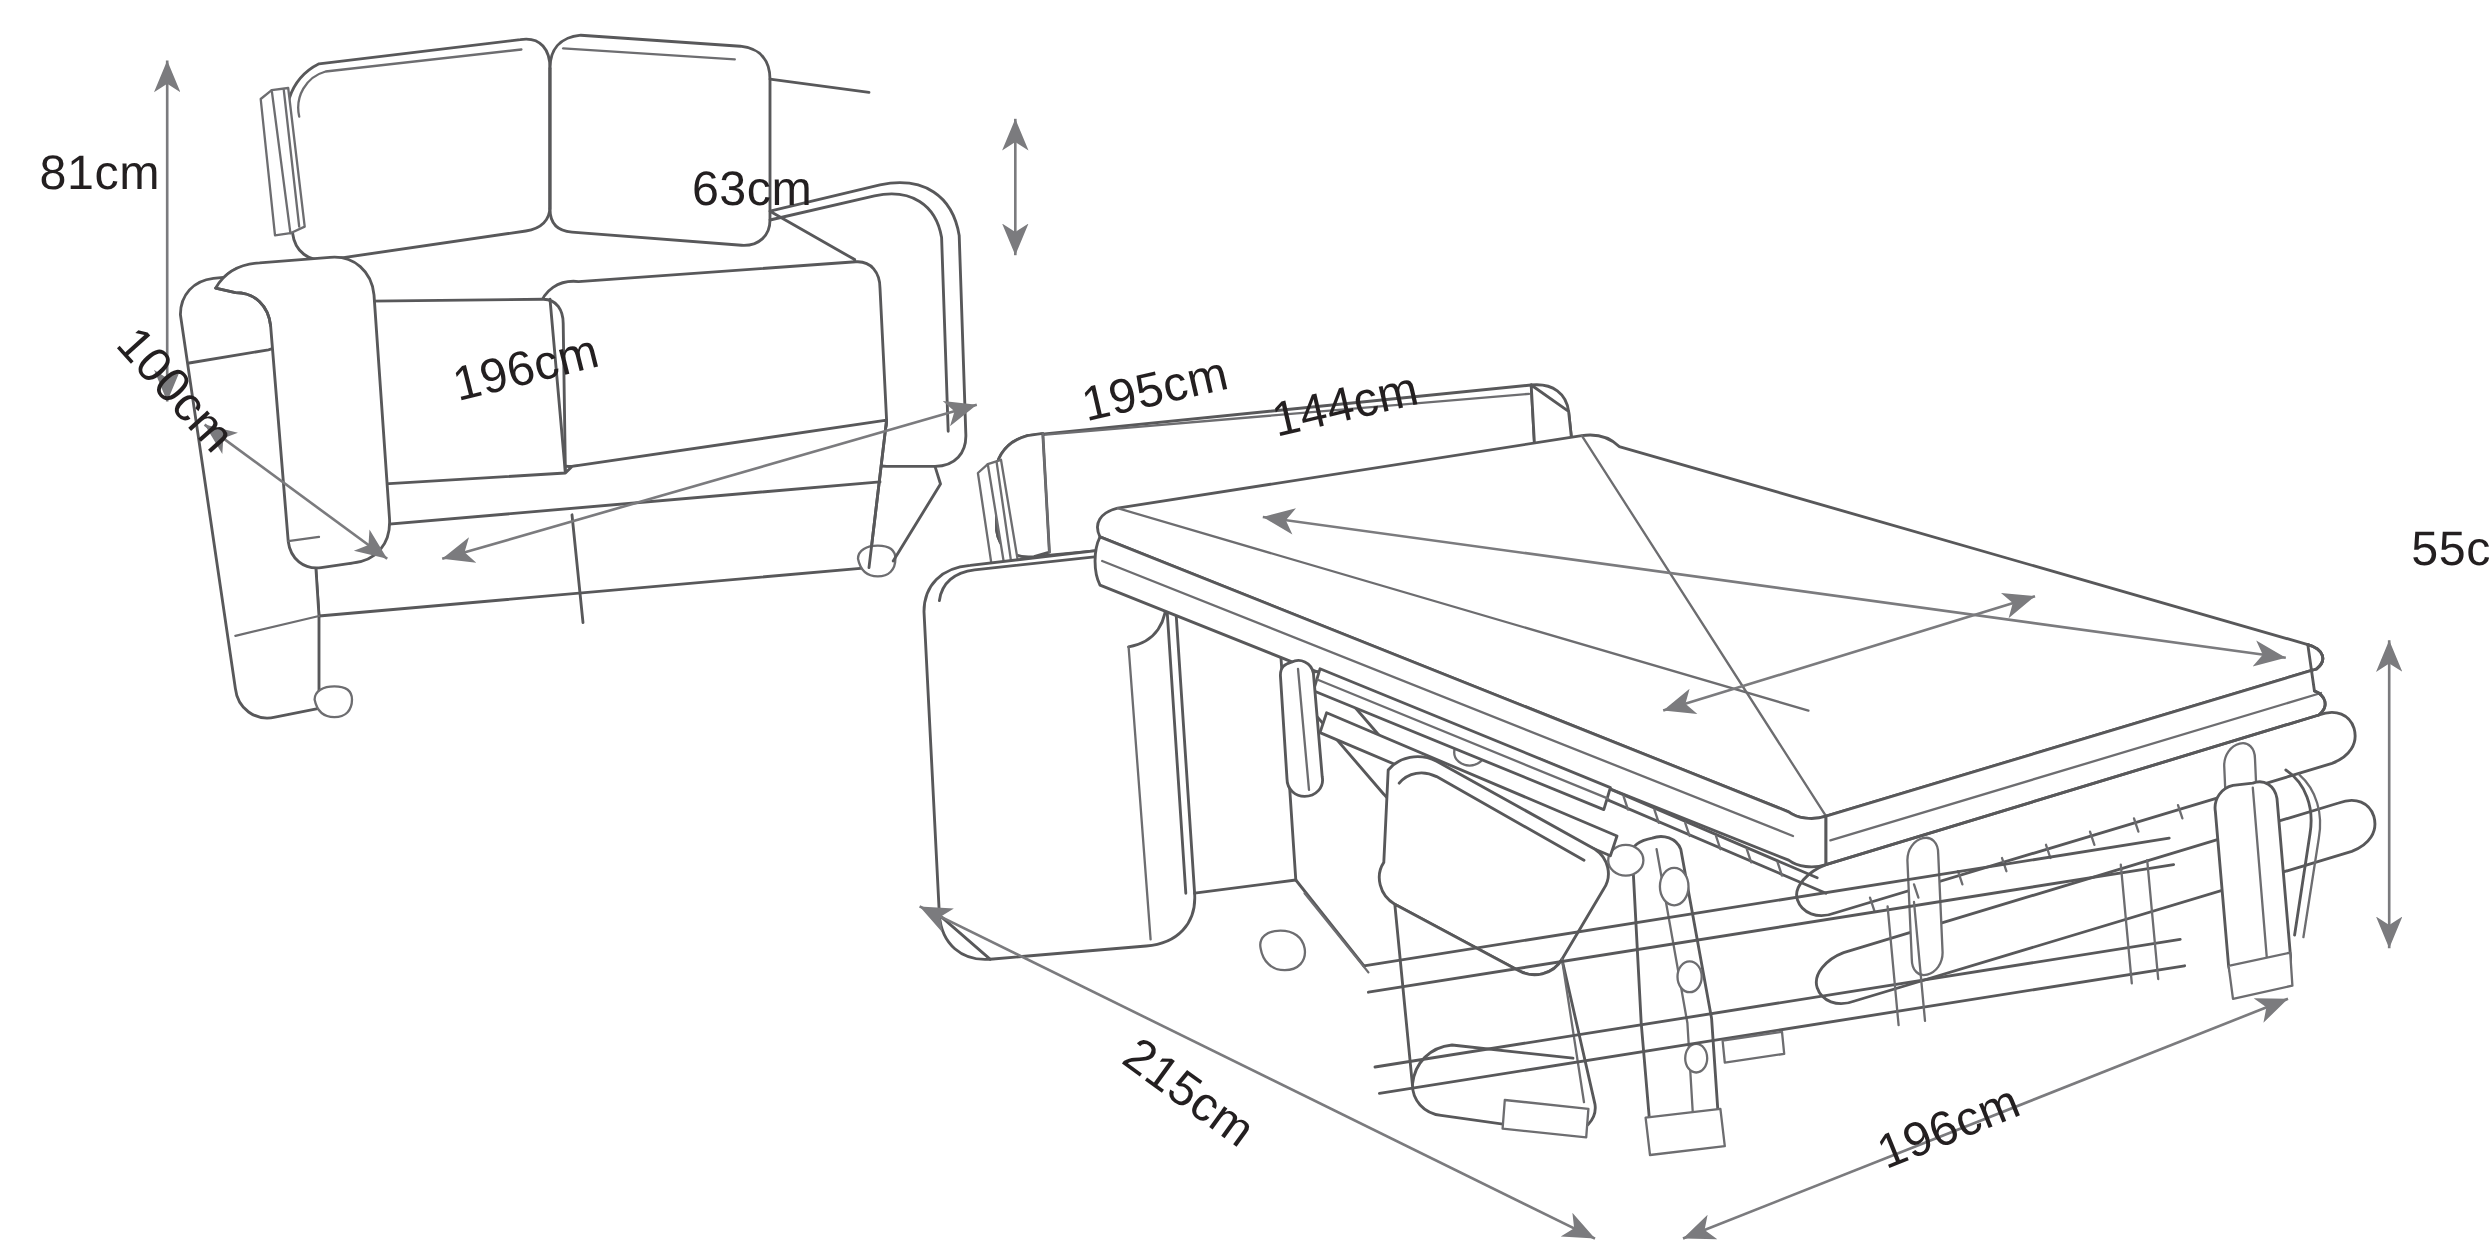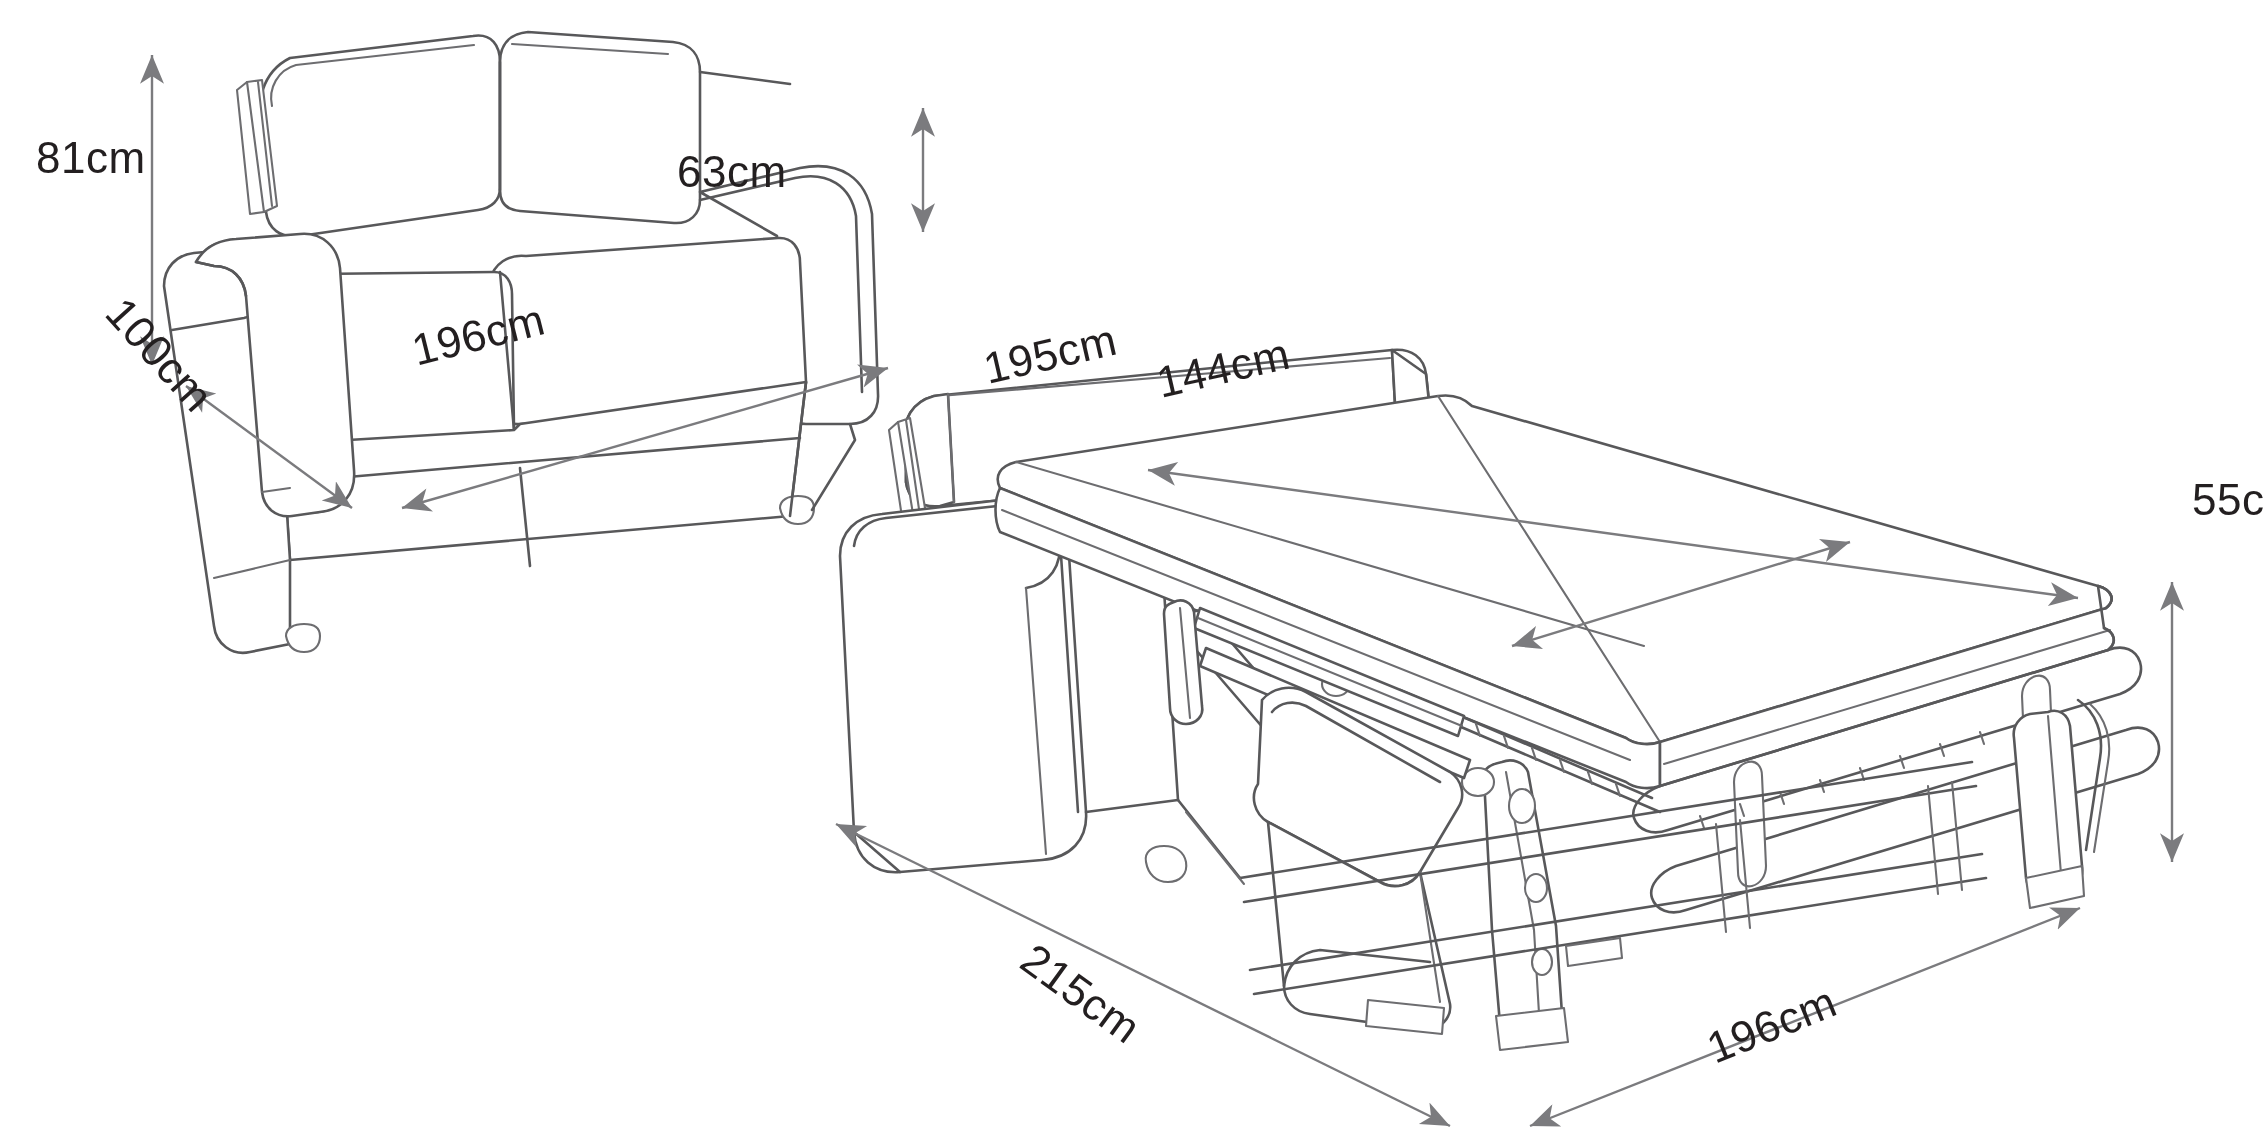--- a/index.html
+++ b/index.html
@@ -398,21 +398,21 @@
     </g>
 
   </svg>
 
   <div class="dim-label" style="left:36px; top:133px;">81cm</div>
 
   <div class="dim-label" style="left:133px; top:288px; transform:rotate(48deg);">100cm</div>
 
   <div class="dim-label" style="left:407px; top:327px; transform:rotate(-14deg);">196cm</div>
 
-  <div class="dim-label" style="left:677px; top:147px;">63cm</div>
+  <div class="dim-label" style="left:629px; top:147px;">63cm</div>
 
   <div class="dim-label" style="left:979px; top:345px; transform:rotate(-13deg);">195cm</div>
 
   <div class="dim-label" style="left:1152px; top:359px; transform:rotate(-13deg);">144cm</div>
 
   <div class="dim-label" style="left:2192px; top:475px;">55cm</div>
 
   <div class="dim-label" style="left:1041px; top:934px; transform:rotate(36deg);">215cm</div>
 
   <div class="dim-label" style="left:1700px; top:1027px; transform:rotate(-22deg);">196cm</div>

